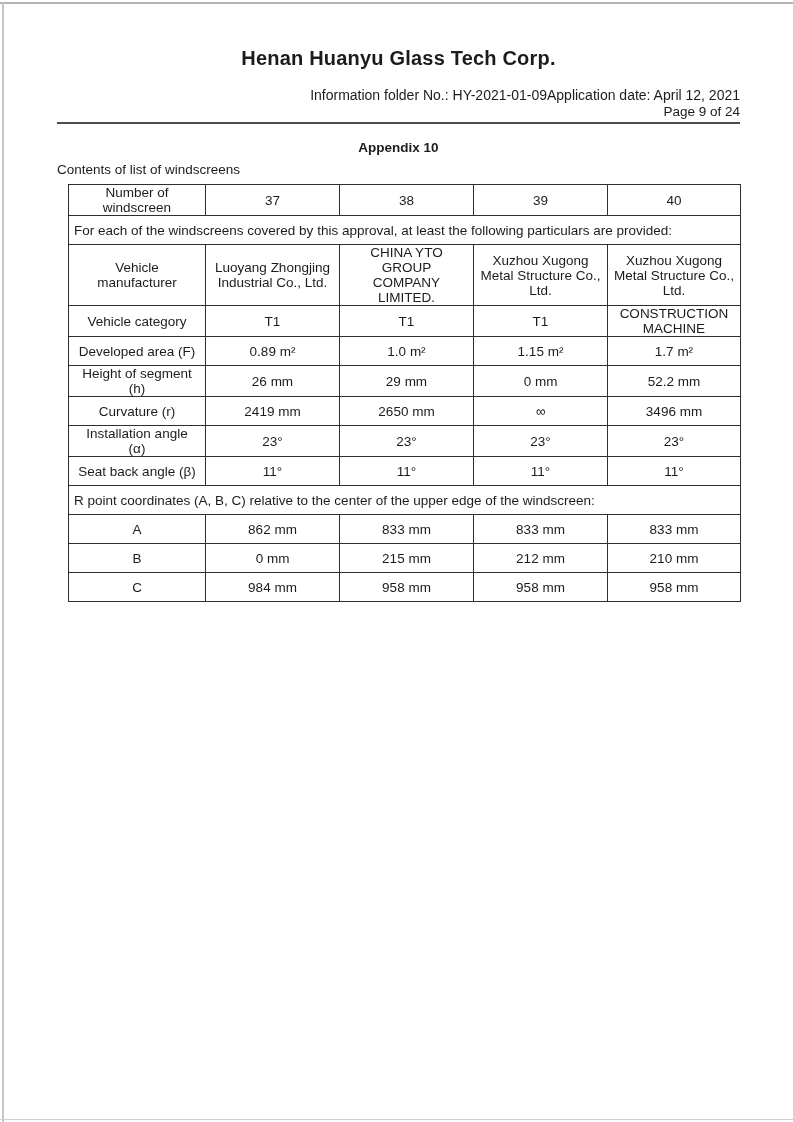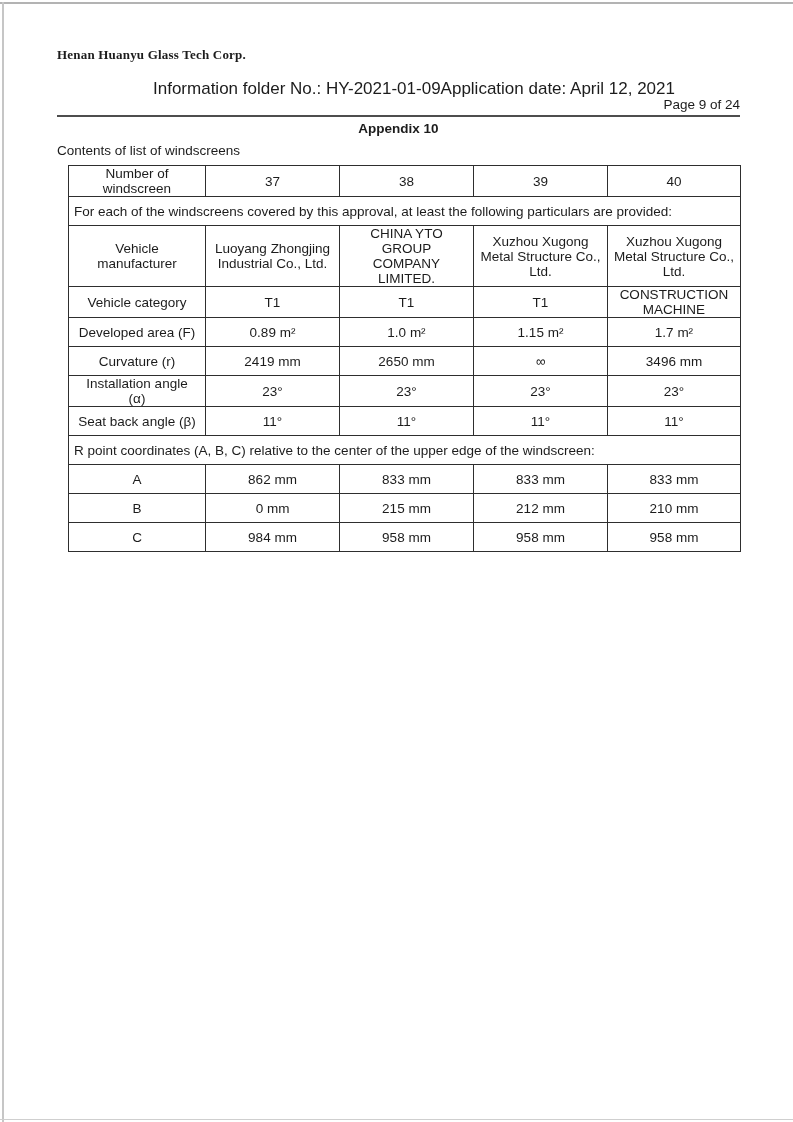--- a/index.html
+++ b/index.html
@@ -34,47 +34,46 @@
     background: #cfcfcf;
   }
   .content {
     position: absolute;
     left: 57px;
     top: 0;
     width: 683px;
   }
   .company {
     margin: 47px 0 0 0;
-    font-size: 13px;
+    font-size: 20px;
     font-weight: bold;
-    text-align: left;
+    text-align: center;
     letter-spacing: 0.2px;
-    font-family: Liberation Serif, serif;
   }
   .info-row {
     display: flex;
-    justify-content: center;
+    justify-content: flex-end;
     margin-top: 18px;
-    font-size: 17px;
+    font-size: 14px;
     line-height: 15px;
   }
   .info-row .left { padding-left: 31px; }
   .page-num {
     text-align: right;
     font-size: 13.5px;
     line-height: 15px;
     margin-top: 1px;
   }
   .rule {
     height: 2px;
     background: #4d4d4d;
     margin-top: 3px;
   }
   .appendix {
-    margin-top: 4px;
+    margin-top: 16px;
     text-align: center;
     font-size: 13.5px;
     font-weight: bold;
   }
   .subtitle {
     margin-top: 7px;
     text-align: left;
     font-size: 13.5px;
     font-weight: normal;
   }
@@ -176,20 +175,28 @@
       </tr>
 
       <tr class="h25">
         <td>Developed area (F)</td>
         <td>0.89 m²</td>
         <td>1.0 m²</td>
         <td>1.15 m²</td>
         <td>1.7 m²</td>
       </tr>
 
+      <tr class="h30">
+        <td>Height of segment
+(h)</td>
+        <td>26 mm</td>
+        <td>29 mm</td>
+        <td>0 mm</td>
+        <td>52.2 mm</td>
+      </tr>
 
       <tr class="h25">
         <td>Curvature (r)</td>
         <td>2419 mm</td>
         <td>2650 mm</td>
         <td>∞</td>
         <td>3496 mm</td>
       </tr>
 
       <tr class="h30">

